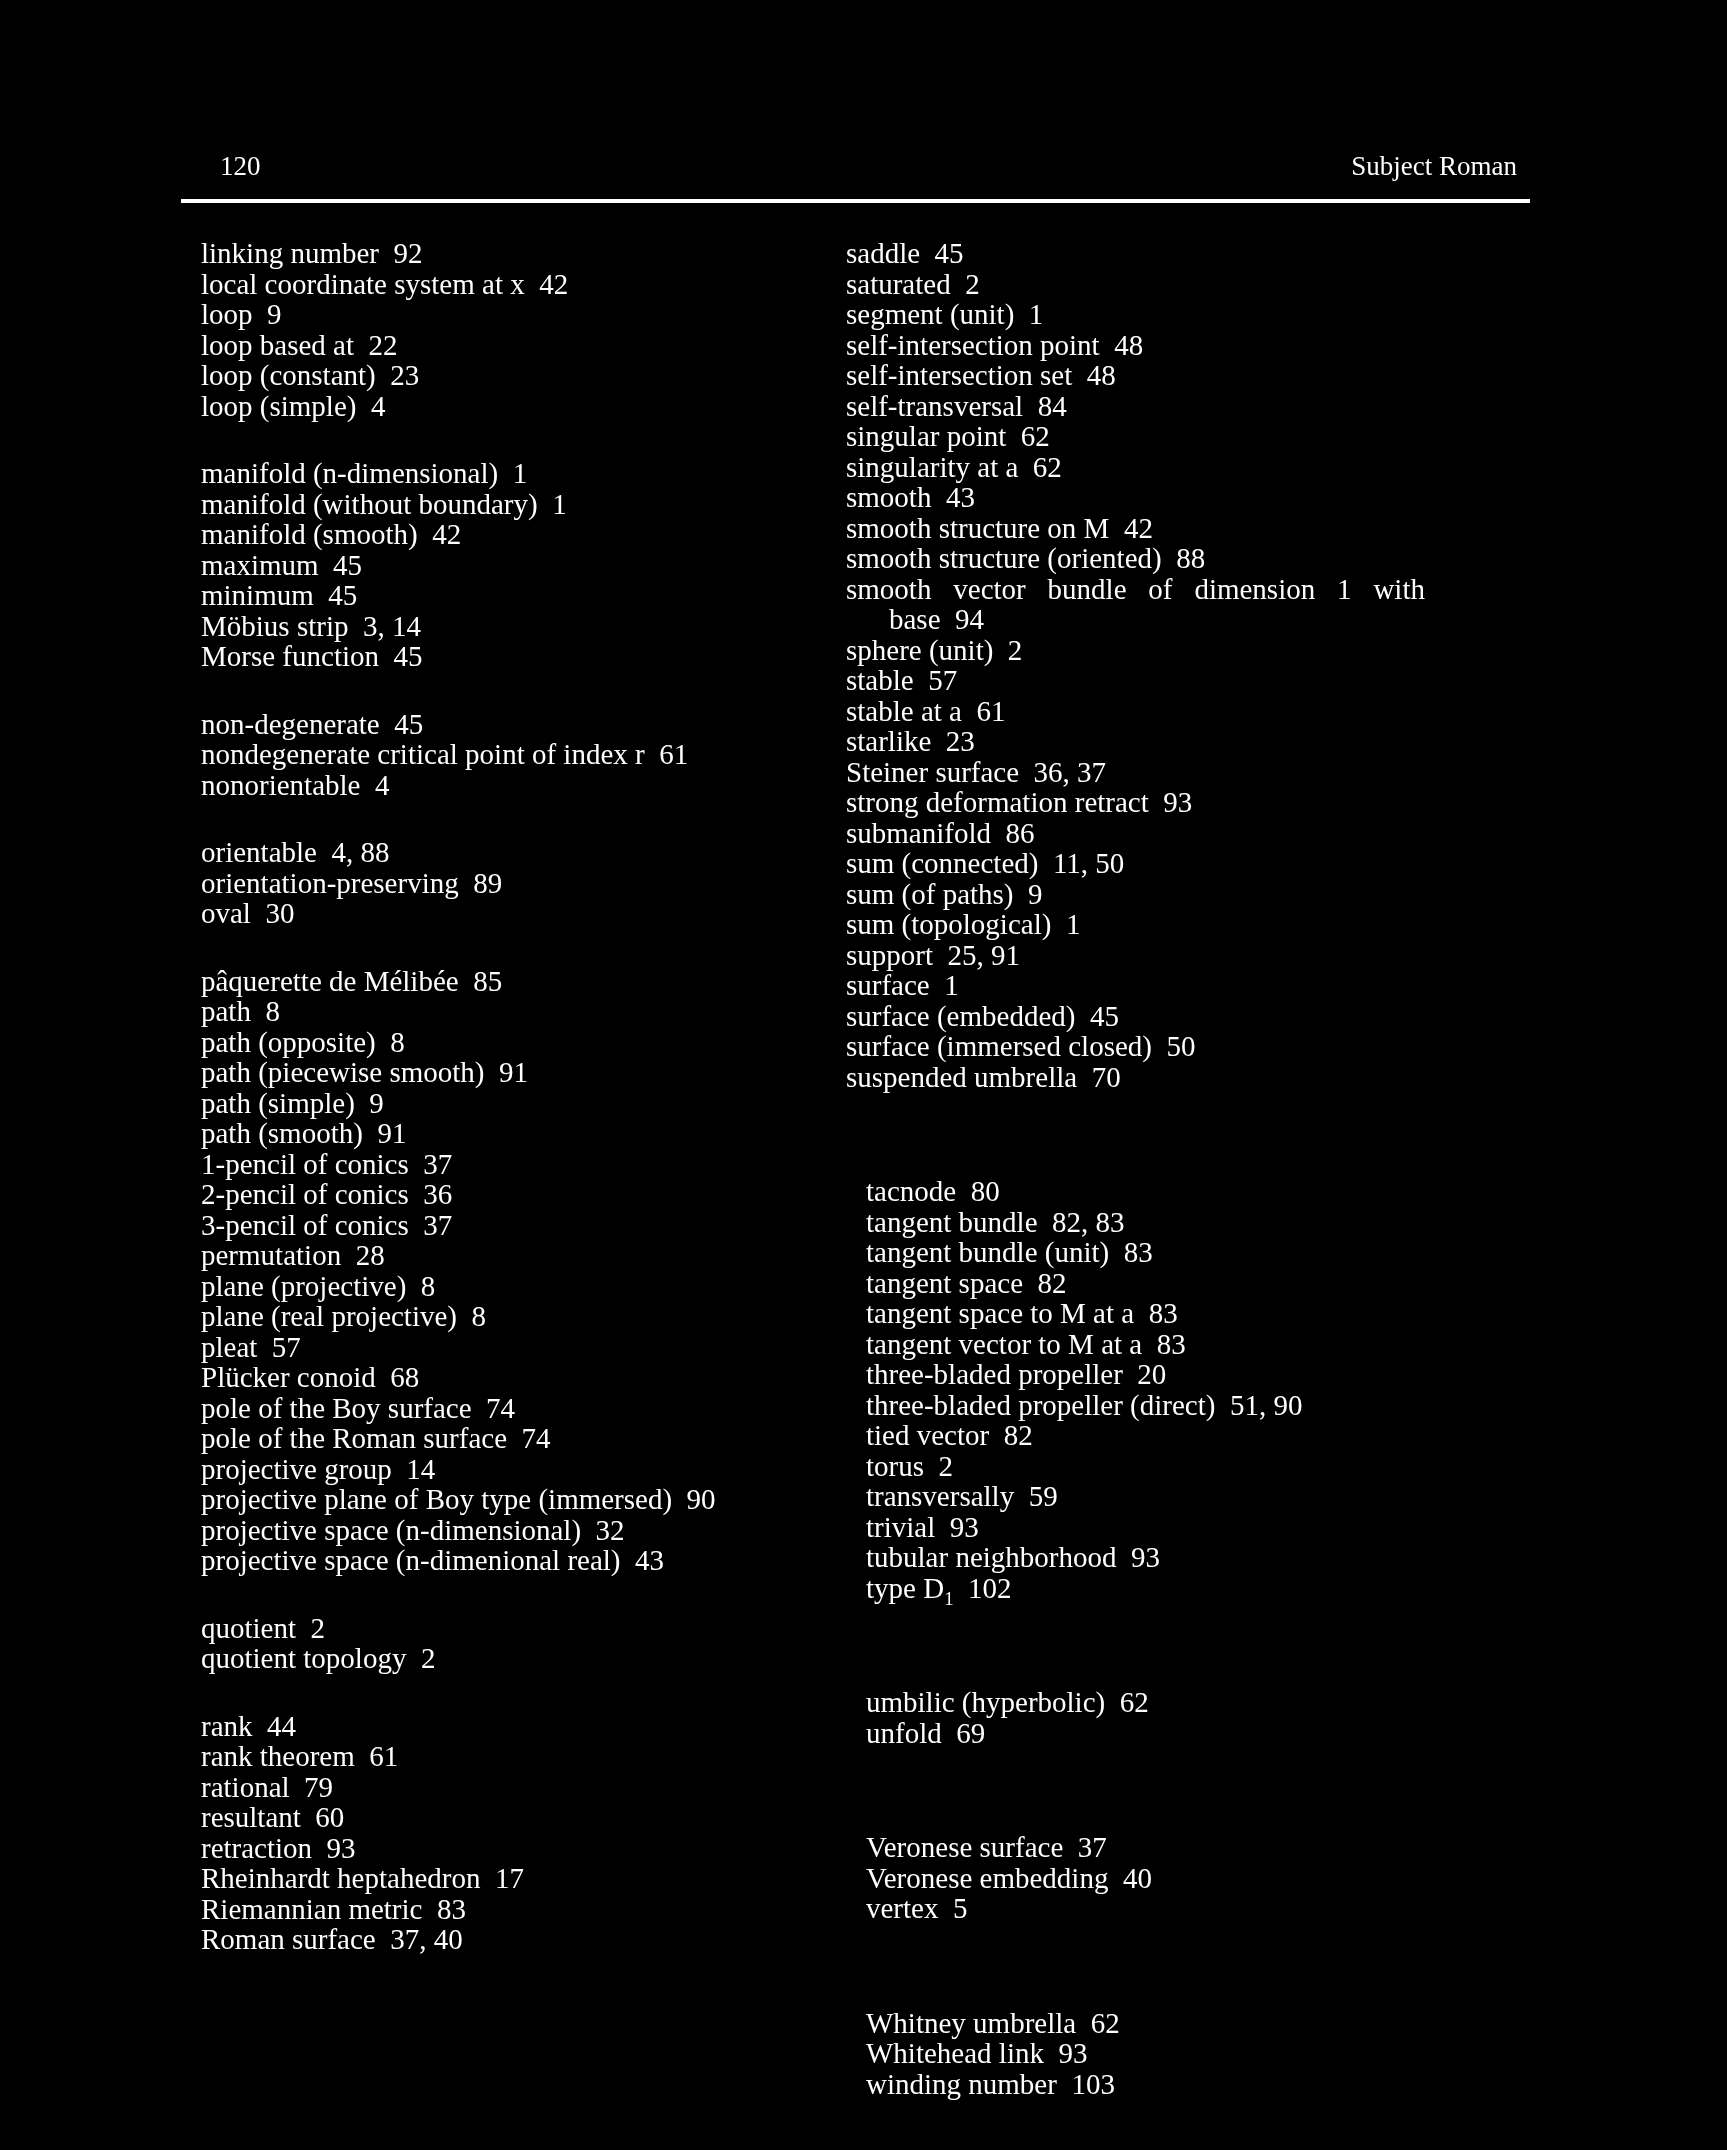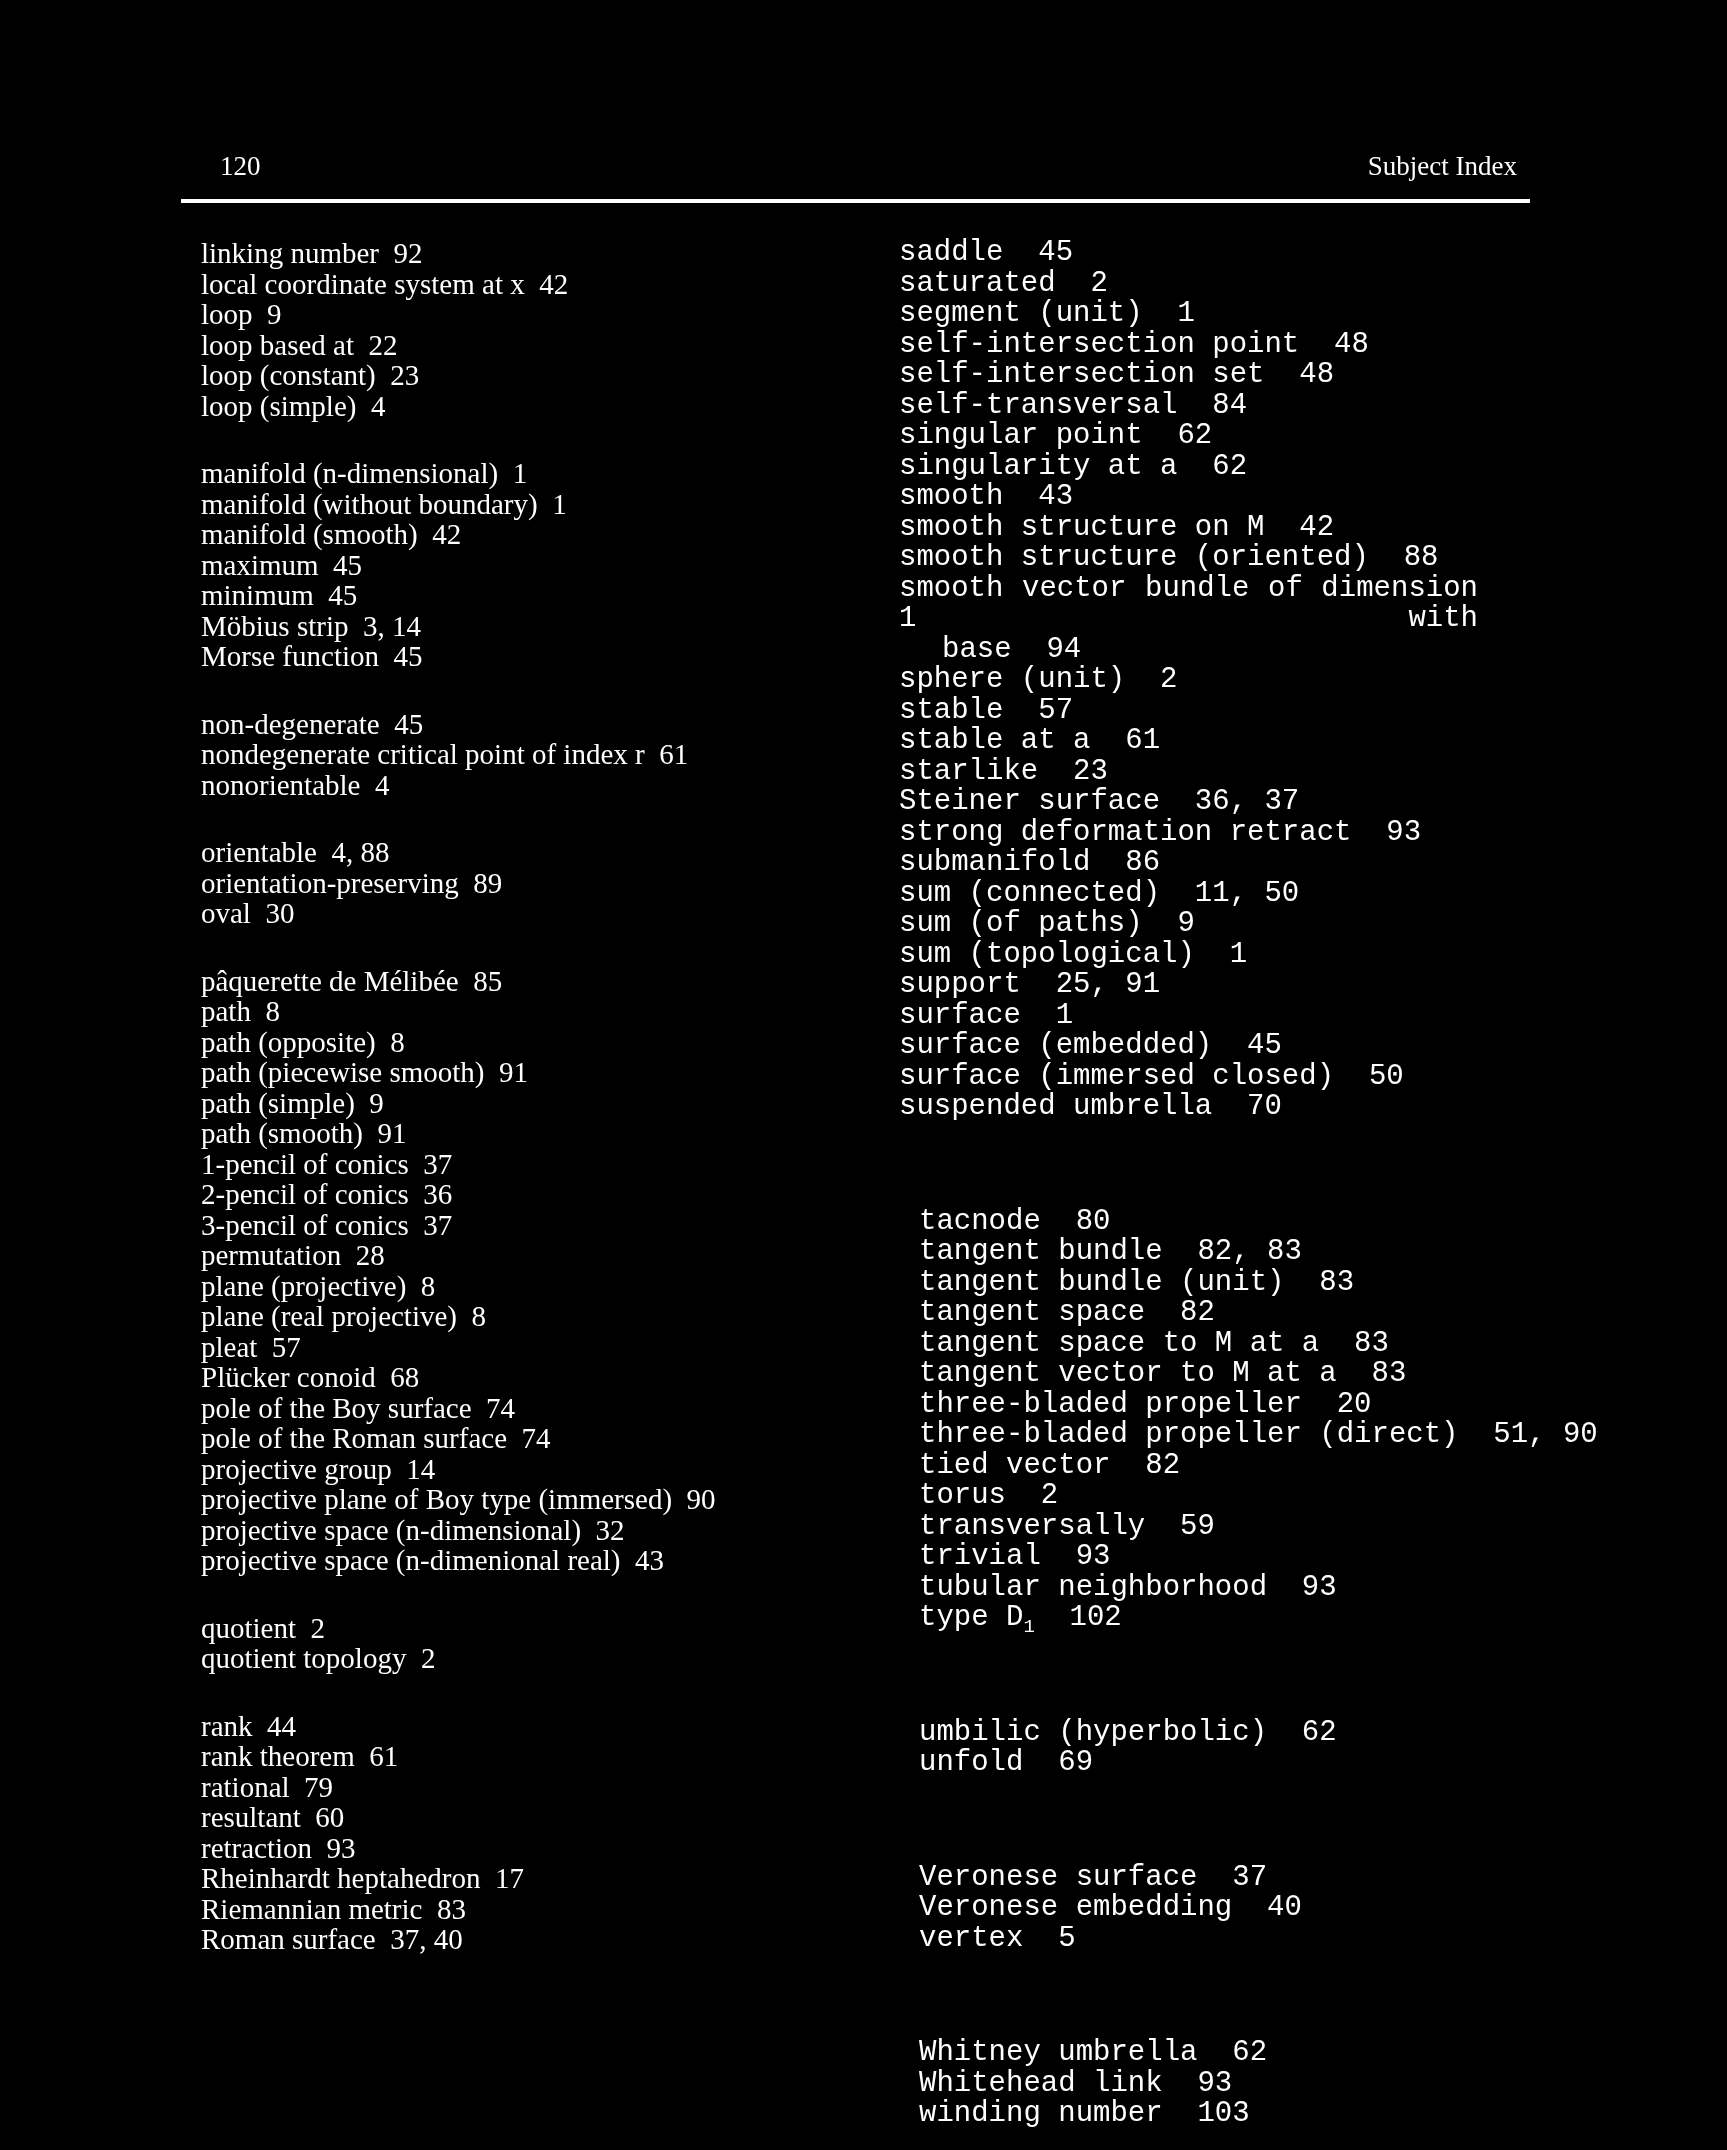--- a/index.html
+++ b/index.html
@@ -38,21 +38,21 @@
     background: #ffffff;
   }
   .col {
     position: absolute;
     top: 238px;
     font-size: 29px;
     line-height: 30.5px;
     white-space: pre-wrap;
   }
   .col-left  { left: 201px;  width: 680px; }
-  .col-right { left: 899px; width: 757px; font-family: Liberation Mono, monospace; }
+  .col-right { left: 846px; width: 757px; }
   .group { margin: 0; }
   .col-left  .group.gap { margin-top: 37px; }
   .col-right .group.gap { margin-top: 84px; margin-left: 20px; }
   .entry { min-height: 30.5px; }
   .entry.indent { padding-left: 43px; }
   .entry.justify {
     width: 579px;
     text-align: justify;
     text-align-last: justify;
   }
@@ -60,21 +60,21 @@
     font-size: 65%;
     line-height: 0;
   }
 </style>
 </head>
 <body>
 
 <div class="page">
   <div class="header">
     <span class="pagenum">120</span>
-    <span class="headtitle">Subject Index</span>
+    <span class="headtitle">Subject Roman</span>
   </div>
   <div class="rule"></div>
 
   <div class="col col-left" id="col-left"><div class="group"><div class="entry">linking number  92</div><div class="entry">local coordinate system at x  42</div><div class="entry">loop  9</div><div class="entry">loop based at  22</div><div class="entry">loop (constant)  23</div><div class="entry">loop (simple)  4</div></div><div class="group gap"><div class="entry">manifold (n-dimensional)  1</div><div class="entry">manifold (without boundary)  1</div><div class="entry">manifold (smooth)  42</div><div class="entry">maximum  45</div><div class="entry">minimum  45</div><div class="entry">Möbius strip  3, 14</div><div class="entry">Morse function  45</div></div><div class="group gap"><div class="entry">non-degenerate  45</div><div class="entry">nondegenerate critical point of index r  61</div><div class="entry">nonorientable  4</div></div><div class="group gap"><div class="entry">orientable  4, 88</div><div class="entry">orientation-preserving  89</div><div class="entry">oval  30</div></div><div class="group gap"><div class="entry">pâquerette de Mélibée  85</div><div class="entry">path  8</div><div class="entry">path (opposite)  8</div><div class="entry">path (piecewise smooth)  91</div><div class="entry">path (simple)  9</div><div class="entry">path (smooth)  91</div><div class="entry">1-pencil of conics  37</div><div class="entry">2-pencil of conics  36</div><div class="entry">3-pencil of conics  37</div><div class="entry">permutation  28</div><div class="entry">plane (projective)  8</div><div class="entry">plane (real projective)  8</div><div class="entry">pleat  57</div><div class="entry">Plücker conoid  68</div><div class="entry">pole of the Boy surface  74</div><div class="entry">pole of the Roman surface  74</div><div class="entry">projective group  14</div><div class="entry">projective plane of Boy type (immersed)  90</div><div class="entry">projective space (n-dimensional)  32</div><div class="entry">projective space (n-dimenional real)  43</div></div><div class="group gap"><div class="entry">quotient  2</div><div class="entry">quotient topology  2</div></div><div class="group gap"><div class="entry">rank  44</div><div class="entry">rank theorem  61</div><div class="entry">rational  79</div><div class="entry">resultant  60</div><div class="entry">retraction  93</div><div class="entry">Rheinhardt heptahedron  17</div><div class="entry">Riemannian metric  83</div><div class="entry">Roman surface  37, 40</div></div></div>
 
   <div class="col col-right" id="col-right"><div class="group"><div class="entry">saddle  45</div><div class="entry">saturated  2</div><div class="entry">segment (unit)  1</div><div class="entry">self-intersection point  48</div><div class="entry">self-intersection set  48</div><div class="entry">self-transversal  84</div><div class="entry">singular point  62</div><div class="entry">singularity at a  62</div><div class="entry">smooth  43</div><div class="entry">smooth structure on M  42</div><div class="entry">smooth structure (oriented)  88</div><div class="entry justify">smooth vector bundle of dimension 1 with</div><div class="entry indent">base  94</div><div class="entry">sphere (unit)  2</div><div class="entry">stable  57</div><div class="entry">stable at a  61</div><div class="entry">starlike  23</div><div class="entry">Steiner surface  36, 37</div><div class="entry">strong deformation retract  93</div><div class="entry">submanifold  86</div><div class="entry">sum (connected)  11, 50</div><div class="entry">sum (of paths)  9</div><div class="entry">sum (topological)  1</div><div class="entry">support  25, 91</div><div class="entry">surface  1</div><div class="entry">surface (embedded)  45</div><div class="entry">surface (immersed closed)  50</div><div class="entry">suspended umbrella  70</div></div><div class="group gap"><div class="entry">tacnode  80</div><div class="entry">tangent bundle  82, 83</div><div class="entry">tangent bundle (unit)  83</div><div class="entry">tangent space  82</div><div class="entry">tangent space to M at a  83</div><div class="entry">tangent vector to M at a  83</div><div class="entry">three-bladed propeller  20</div><div class="entry">three-bladed propeller (direct)  51, 90</div><div class="entry">tied vector  82</div><div class="entry">torus  2</div><div class="entry">transversally  59</div><div class="entry">trivial  93</div><div class="entry">tubular neighborhood  93</div><div class="entry">type D<sub>1</sub>  102</div></div><div class="group gap"><div class="entry">umbilic (hyperbolic)  62</div><div class="entry">unfold  69</div></div><div class="group gap"><div class="entry">Veronese surface  37</div><div class="entry">Veronese embedding  40</div><div class="entry">vertex  5</div></div><div class="group gap"><div class="entry">Whitney umbrella  62</div><div class="entry">Whitehead link  93</div><div class="entry">winding number  103</div></div></div>
 </div>
 
 
 </body></html>

